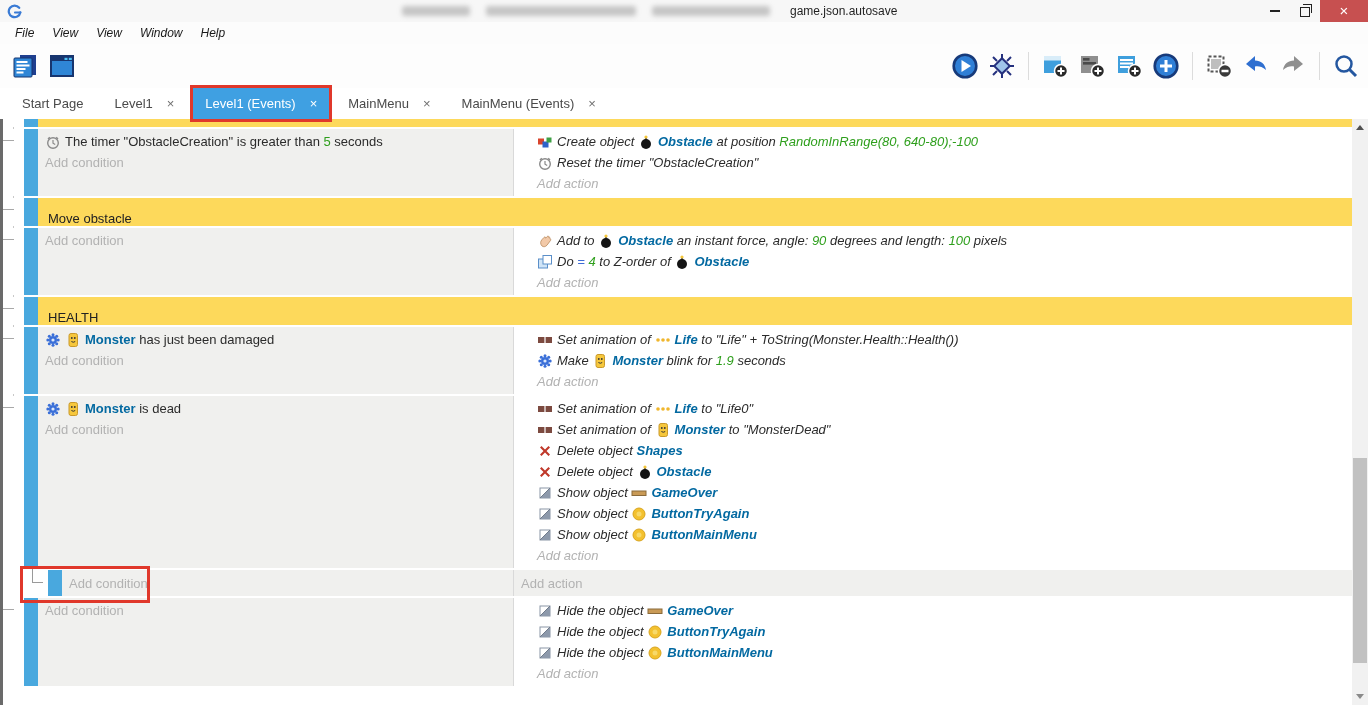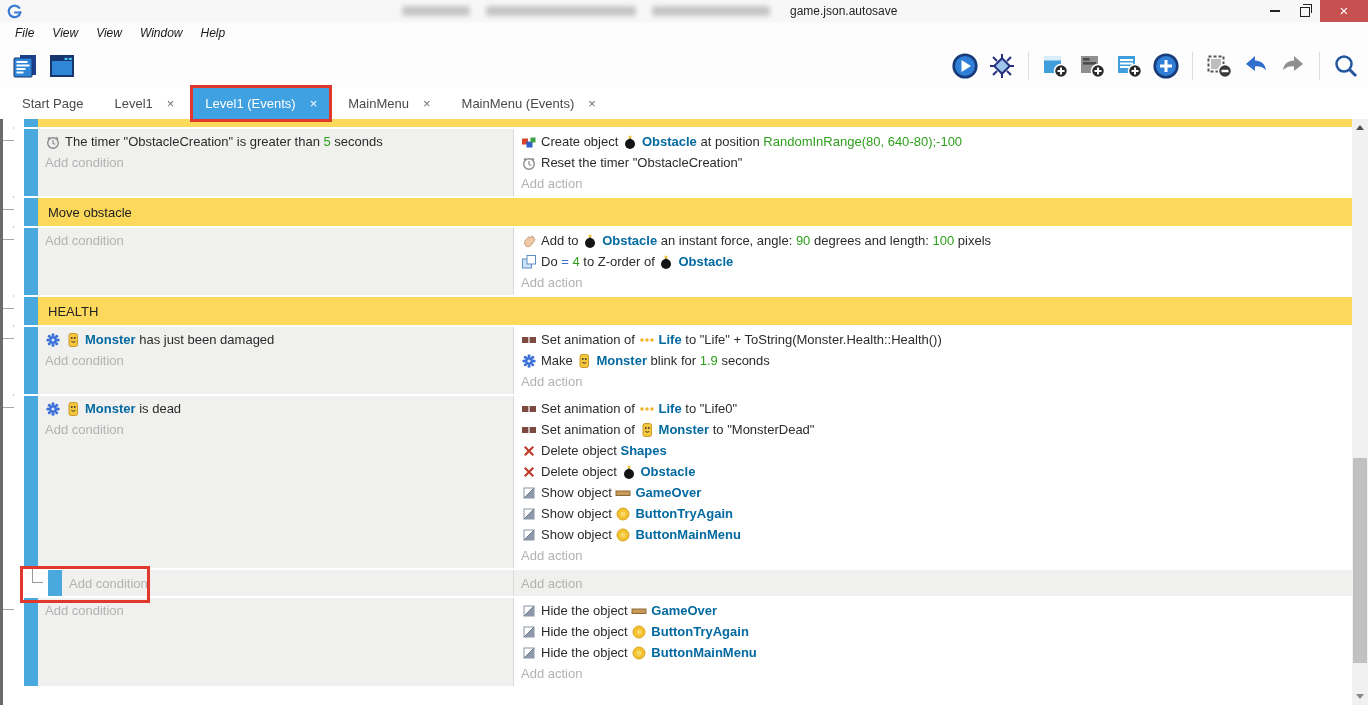--- a/index.html
+++ b/index.html
@@ -47,24 +47,24 @@
   .vline{position:absolute;left:13px;top:8px;width:1px;height:352px;background:#c8c8c8;}
   .expander{position:absolute;left:8px;top:356px;width:0;height:0;
       border-left:5px solid transparent;border-right:5px solid transparent;border-top:6px solid #9a9a9a;}
   .rows{position:absolute;left:0;top:0;right:0;}
   .row{display:flex;margin-bottom:2px;}
   .gutter{flex:0 0 24px;position:relative;background:#fff;}
   .dash{position:absolute;left:3px;top:11px;width:11px;height:1px;background:#a8a8a8;}
   .bar{flex:0 0 14px;background:#49A8DE;}
   .grouprow{height:28px;}
   .grouprow.partial{height:8px;}
-  .label-wrap{flex:1;background:#FDD95B;display:flex;align-items:center;padding-left:10px;
+  .label-wrap{flex:1;background:#FDD95B;display:flex;align-items:flex-end;padding-left:10px;
       font-size:13px;color:#222;}
   .eventrow .cond{flex:0 0 475px;background:#F0F0EE;border-right:1px solid #D9D9D9;padding:2px 0;}
-  .eventrow .act{flex:1;background:#fff;padding:2px 0;}
+  .eventrow .act{flex:1;background:#fff;padding:2px 16px;font-style:italic;}
   .line{height:21px;display:flex;align-items:center;padding-left:7px;font-size:13px;color:#2b2b2b;white-space:pre;}
   .line .ic{width:16px;height:16px;display:inline-flex;margin-right:4px;flex:0 0 16px;}
   .line .ic svg{width:16px;height:16px;}
   .obj{font-weight:bold;color:#0369a1;}
   .val{color:#2E9F1C;}
   .op{color:#3D6BD6;}
   .placeholder{color:#B2B2B2;}
   .subrow{height:26px;position:relative;}
   .connector{flex:0 0 24px;position:relative;background:#fff;}
   .connector:before{content:"";position:absolute;left:8px;top:-2px;width:10px;height:14px;

